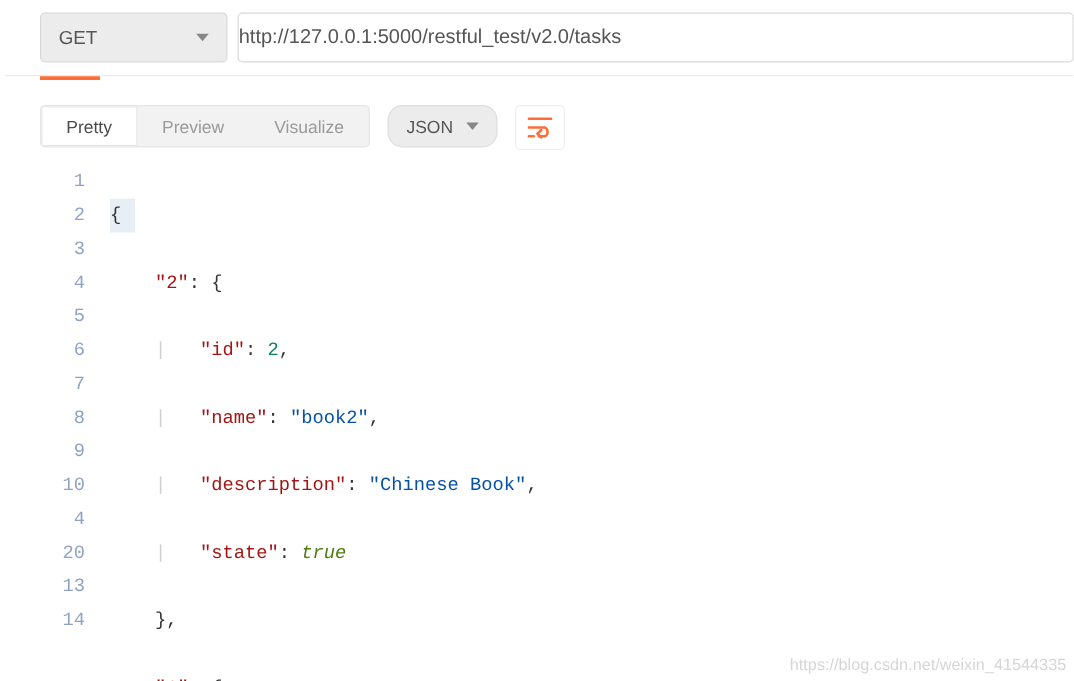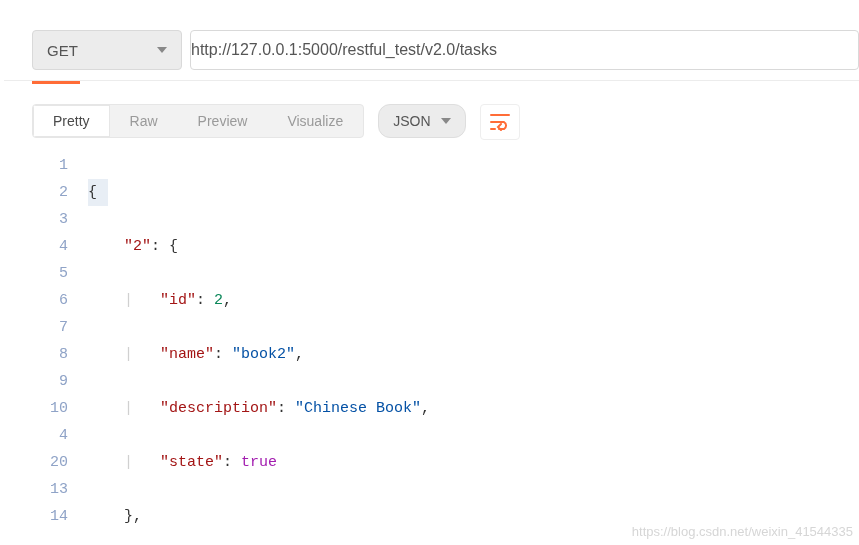--- a/index.html
+++ b/index.html
@@ -10,21 +10,20 @@
     color: #333;
     font-size: 14px;
   }
   .container { padding: 0 0 0 4px; }
   .req-row {
     display: flex;
     align-items: center;
     padding: 10px 0 10px 28px;
     border-bottom: 1px solid #ececec;
     gap: 8px;
-    margin-top: 20px;
   }
   .method-select {
     display: flex;
     align-items: center;
     justify-content: space-between;
     width: 150px;
     background: #ececec;
     border: 1px solid #d9d9d9;
     border-radius: 4px;
     padding: 0 14px;
@@ -116,21 +115,21 @@
     min-width: 56px;
   }
   .gutter div { }
   .code { white-space: pre; }
   .code .line { display: block; }
   .code .first-line { background: #e8eef5; display: inline-block; min-width: 20px; }
   .p  { color: #333; }     
   .k  { color: #a31515; }  
   .s  { color: #0451a5; }  
   .n  { color: #098658; }  
-  .b  { color: #a21caf; }  
+  .b  { color: #4d7c0f; font-style: italic; }  
   .guide { color: #d0d0d0; }
   .watermark {
     position: fixed;
     bottom: 6px;
     right: 6px;
     color: #d6d6d6;
     font-size: 13px;
     font-family: Arial, sans-serif;
     padding-left: 12px;
   }
@@ -146,21 +145,20 @@
       <span class="caret-down"></span>
     </div>
     <input class="url-input" type="text" value="http://127.0.0.1:5000/restful_test/v2.0/tasks" style="">
   </div>
 
   <div class="sep-line"></div>
 
   <div class="tabs-row">
     <div class="view-tabs">
       <div class="view-tab active">Pretty</div>
-      <div class="view-tab">Raw</div>
       <div class="view-tab">Preview</div>
       <div class="view-tab">Visualize</div>
     </div>
     <div class="fmt-select">
       <span>JSON</span>
       <span class="caret-down"></span>
     </div>
     <div class="wrap-btn">
       <svg width="20" height="18" viewBox="0 0 20 18">
         <g stroke="#ff6c37" stroke-width="2" fill="none" stroke-linecap="round">

